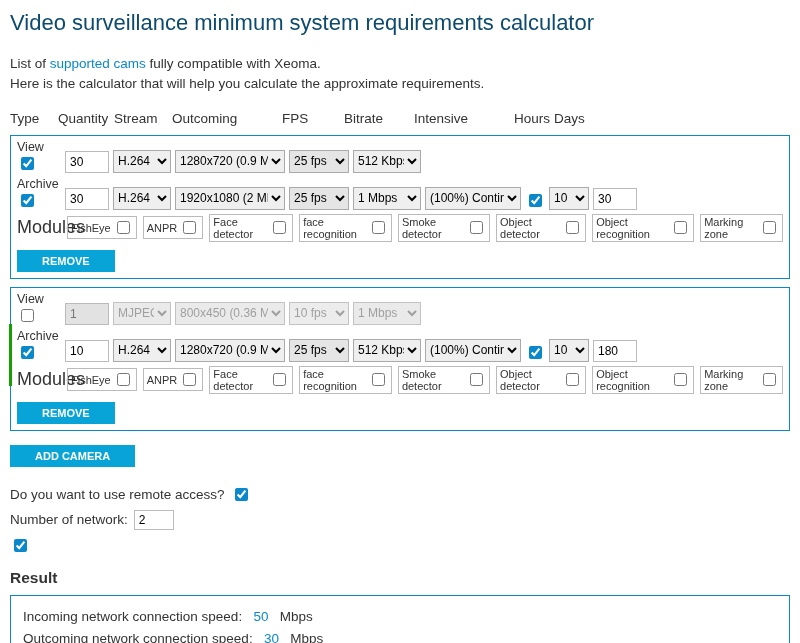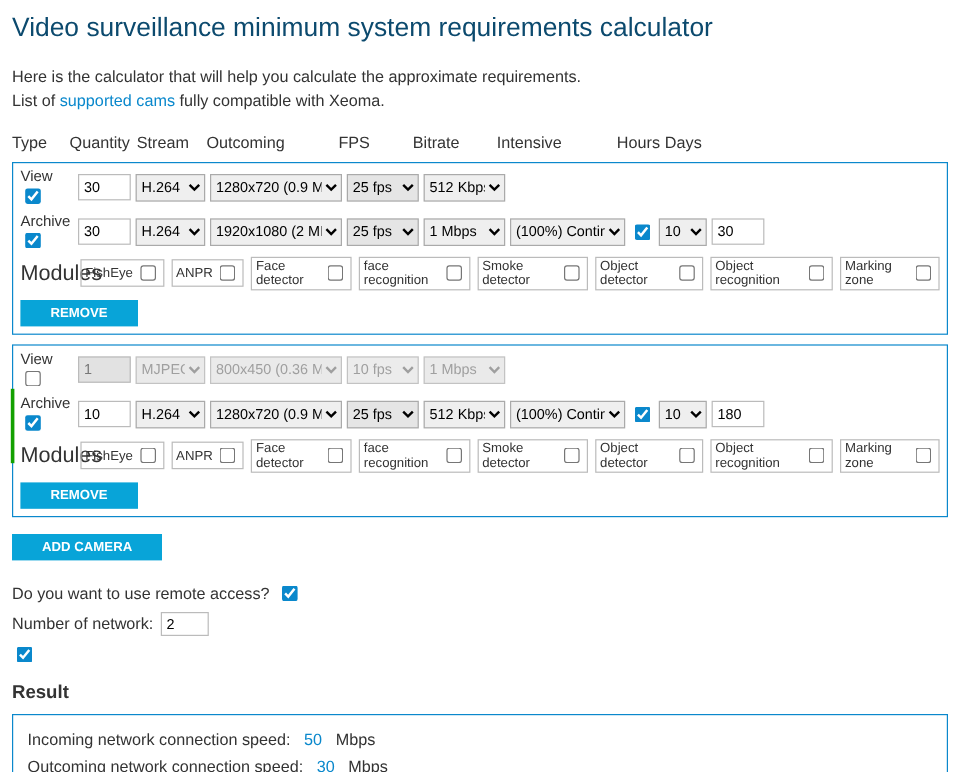--- a/index.html
+++ b/index.html
@@ -12,21 +12,21 @@
     .th-type { width: 48px; }
     .th-qty { width: 56px; }
     .th-stream { width: 58px; }
     .th-res { width: 110px; }
     .th-fps { width: 62px; }
     .th-bitrate { width: 70px; }
     .th-int { width: 100px; }
     .th-hours { width: 40px; }
     .th-days { width: 40px; }
     .camera-block { border: 1px solid #0a88cc; padding: 4px 6px 6px 6px; margin-bottom: 8px; position:relative; }
-    .row-line { display:flex; align-items:center; gap:4px; margin-bottom: 4px; font-size: 12.5px; }
+    .row-line { display:flex; align-items:flex-end; gap:4px; margin-bottom: 4px; font-size: 12.5px; }
     .row-label { width: 44px; font-size: 12.5px;}
     input[type="text"].num { width: 44px; height: 22px; border:1px solid #bbb; font-size: 12px; padding:0 4px;}
     input[type="text"].days { width: 44px; }
     select { height: 23px; border:1px solid #aaa; font-size: 12px; background:#efefef;}
     select.stream { width: 58px; }
     select.res { width: 110px; }
     select.fps { width: 60px; background:#e5e5e5; }
     select.bitrate { width: 68px; }
     select.intens { width: 96px; }
     select.hours { width: 40px; }
@@ -46,26 +46,26 @@
     input[type=checkbox]{ accent-color:#0a88cc; width:13px; height:13px; }
   </style>
 </head>
 <body>
 
 
 
 <h1 class="page-title">Video surveillance minimum system requirements calculator</h1>
 
 <div class="intro">
-  <div>Here is the calculator that will help you calculate the approximate requirements.</div>
   <div>
     <span>List of </span>
     <a href="#">supported cams</a>
     <span> fully compatible with Xeoma.</span>
   </div>
+  <div>Here is the calculator that will help you calculate the approximate requirements.</div>
 </div>
 
 <table class="head-row">
   <tbody>
       <tr>
     <th class="th-type">Type</th>
     <th class="th-qty">Quantity</th>
     <th class="th-stream">Stream</th>
     <th class="th-res">Outcoming</th>
     <th class="th-fps">FPS</th>

